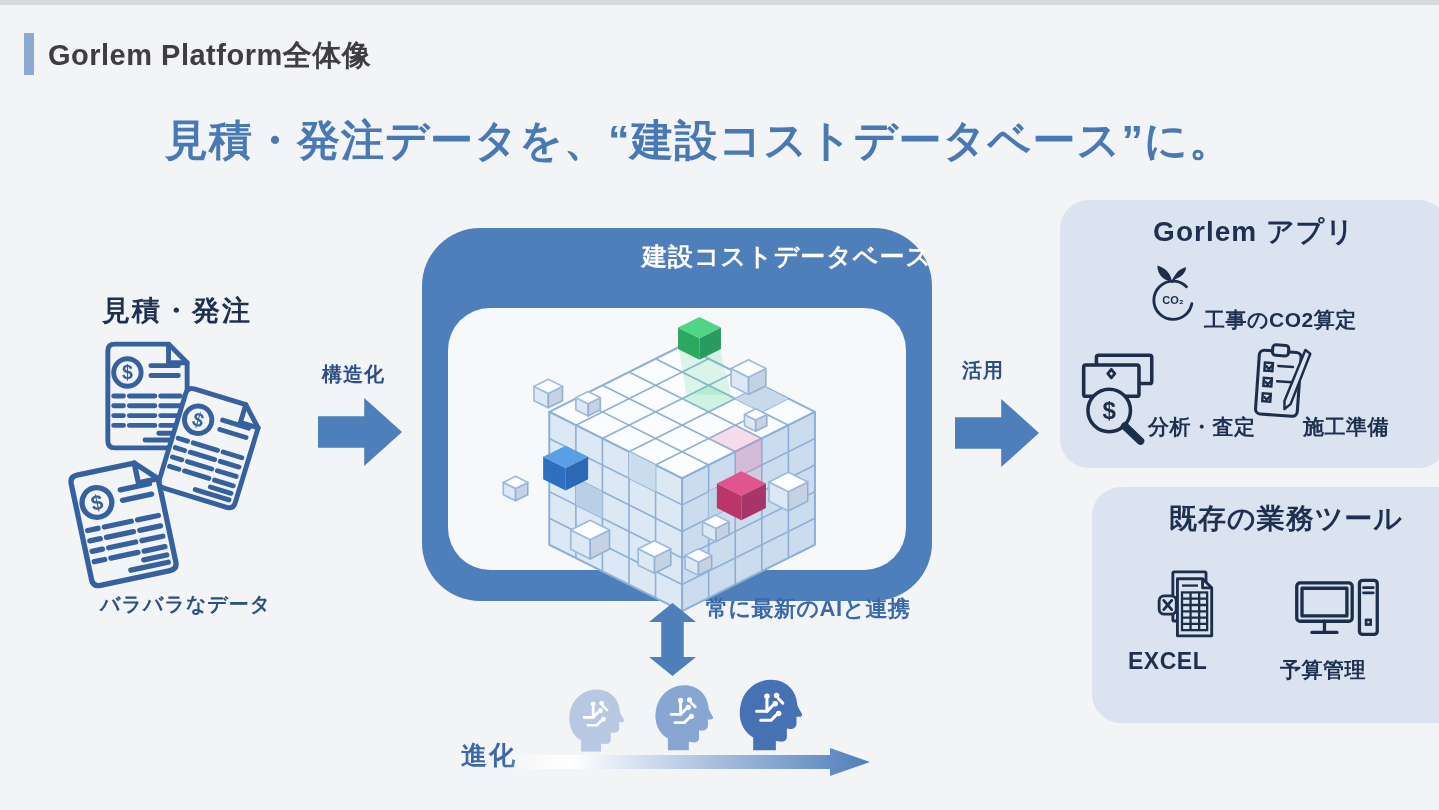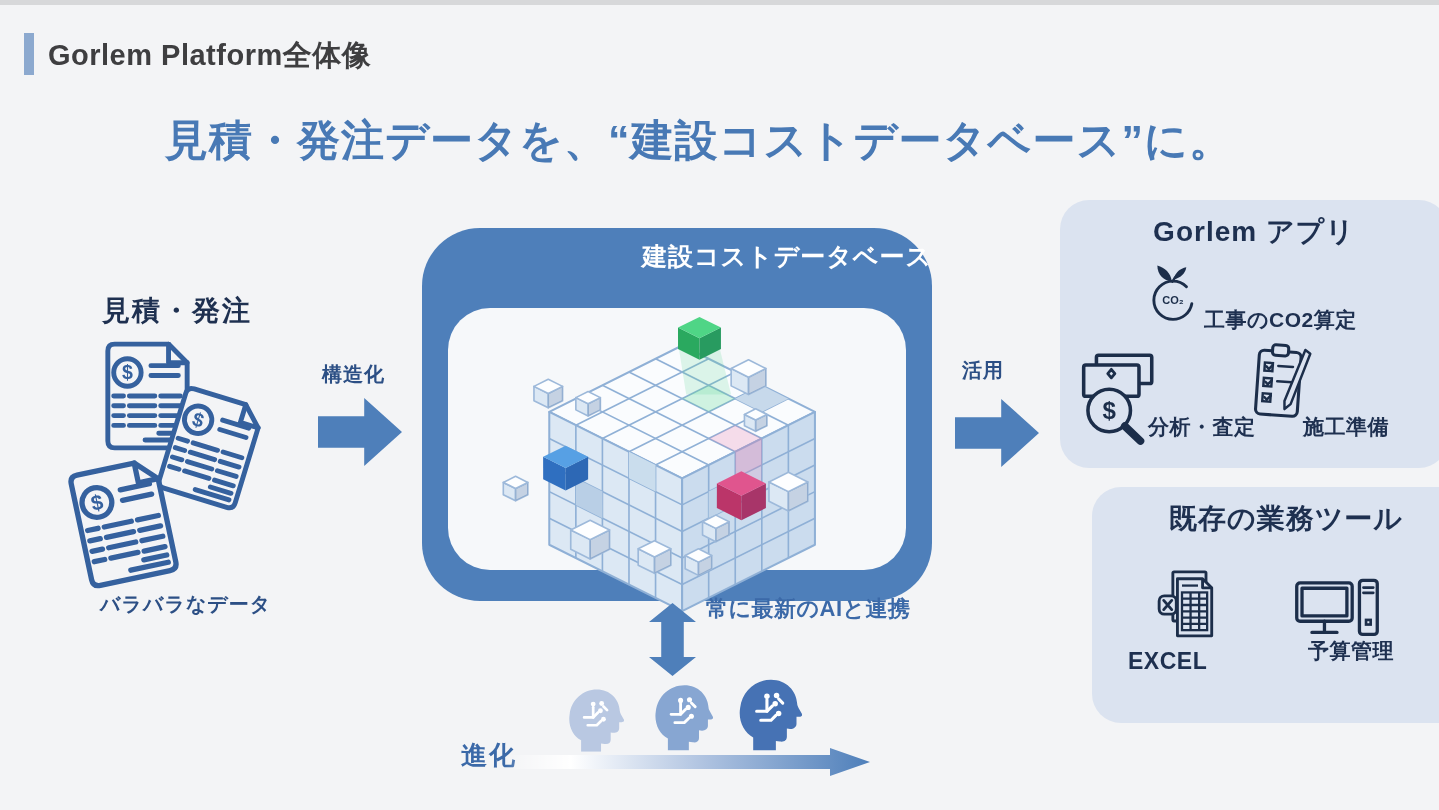--- a/index.html
+++ b/index.html
@@ -59,21 +59,21 @@
   .item-label { position:absolute; font-size:21px; font-weight:bold; color:var(--heading-navy,#1e3050); letter-spacing:0.5px; }
   .co2-icon { position:absolute; left:84px; top:48px; width:58px; height:86px; }
   .co2-label { left:144px; top:106px; }
   .money-icon { position:absolute; left:18px; top:148px; width:78px; height:98px; }
   .analysis-label { left:88px; top:213px; }
   .clipboard-icon { position:absolute; left:190px; top:140px; width:64px; height:84px; }
   .prep-label { left:243px; top:213px; }
   .excel-icon { position:absolute; left:66px; top:80px; width:64px; height:76px; }
   .excel-label { left:36px; top:161px; width:124px; font-size:23px; }
   .computer-icon { position:absolute; left:200px; top:92px; width:90px; height:66px; }
-  .computer-label { left:188px; top:150px; width:114px; text-align:right; }
+  .computer-label { left:188px; top:169px; width:114px; text-align:left; }
 
   
   .double-arrow { position:absolute; left:649px; top:603px; width:47px; height:73px; background:var(--accent,#4e7fba);
     clip-path:polygon(50% 0%, 100% 26%, 74% 26%, 74% 74%, 100% 74%, 50% 100%, 0% 74%, 26% 74%, 26% 26%, 0% 26%); }
   .ai-label { position:absolute; left:706px; top:594px; font-size:22px; font-weight:bold; color:var(--link-blue,#3b69a8); letter-spacing:0.5px; }
   .head { position:absolute; }
   .head svg { display:block; width:100%; height:100%; }
   .head-1 { left:566px; top:682px; width:58px; height:72px; }
   .head-2 { left:652px; top:677px; width:61px; height:76px; }
   .head-3 { left:736px; top:671px; width:66px; height:82px; }

